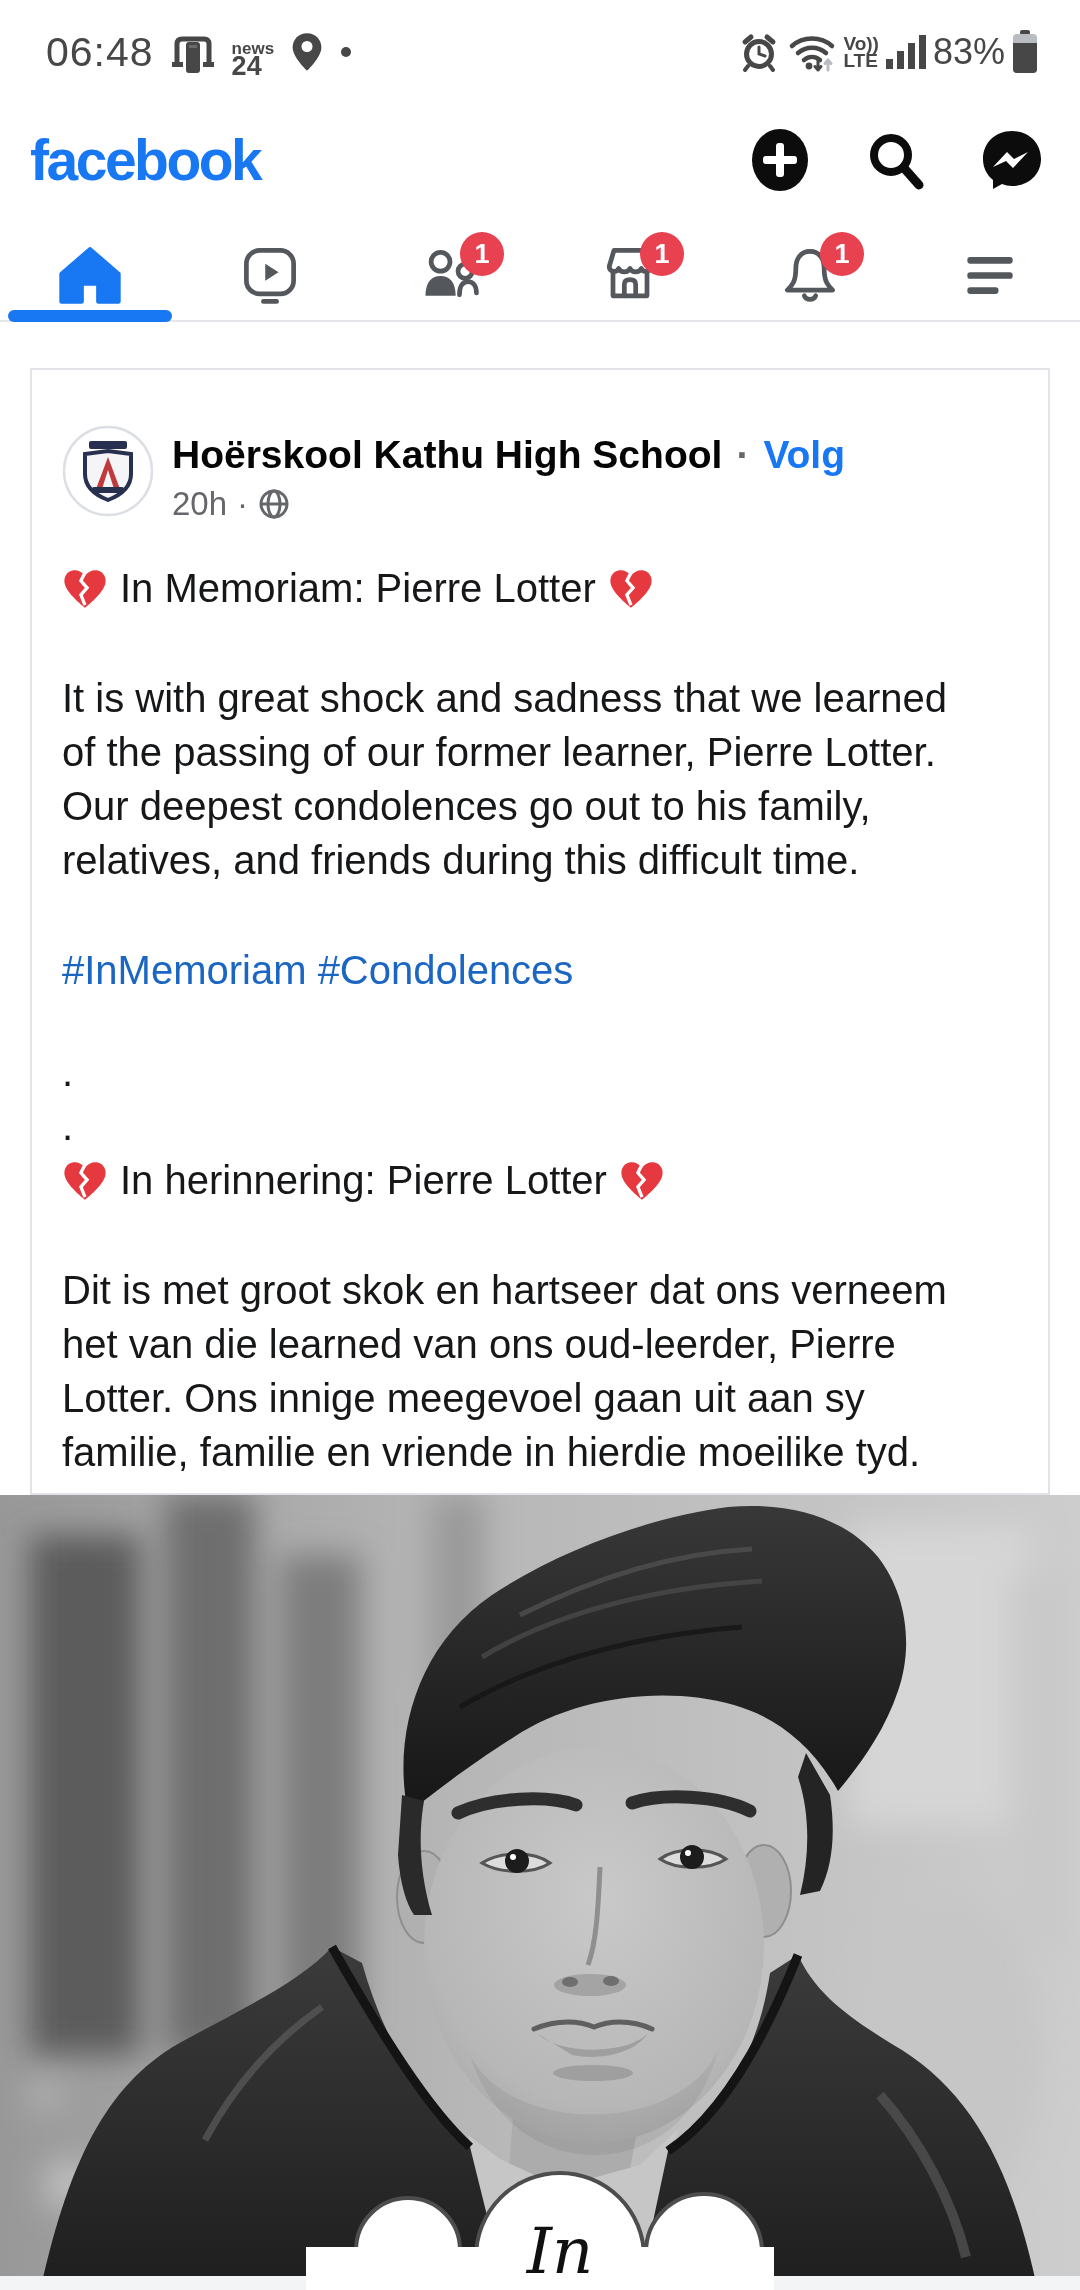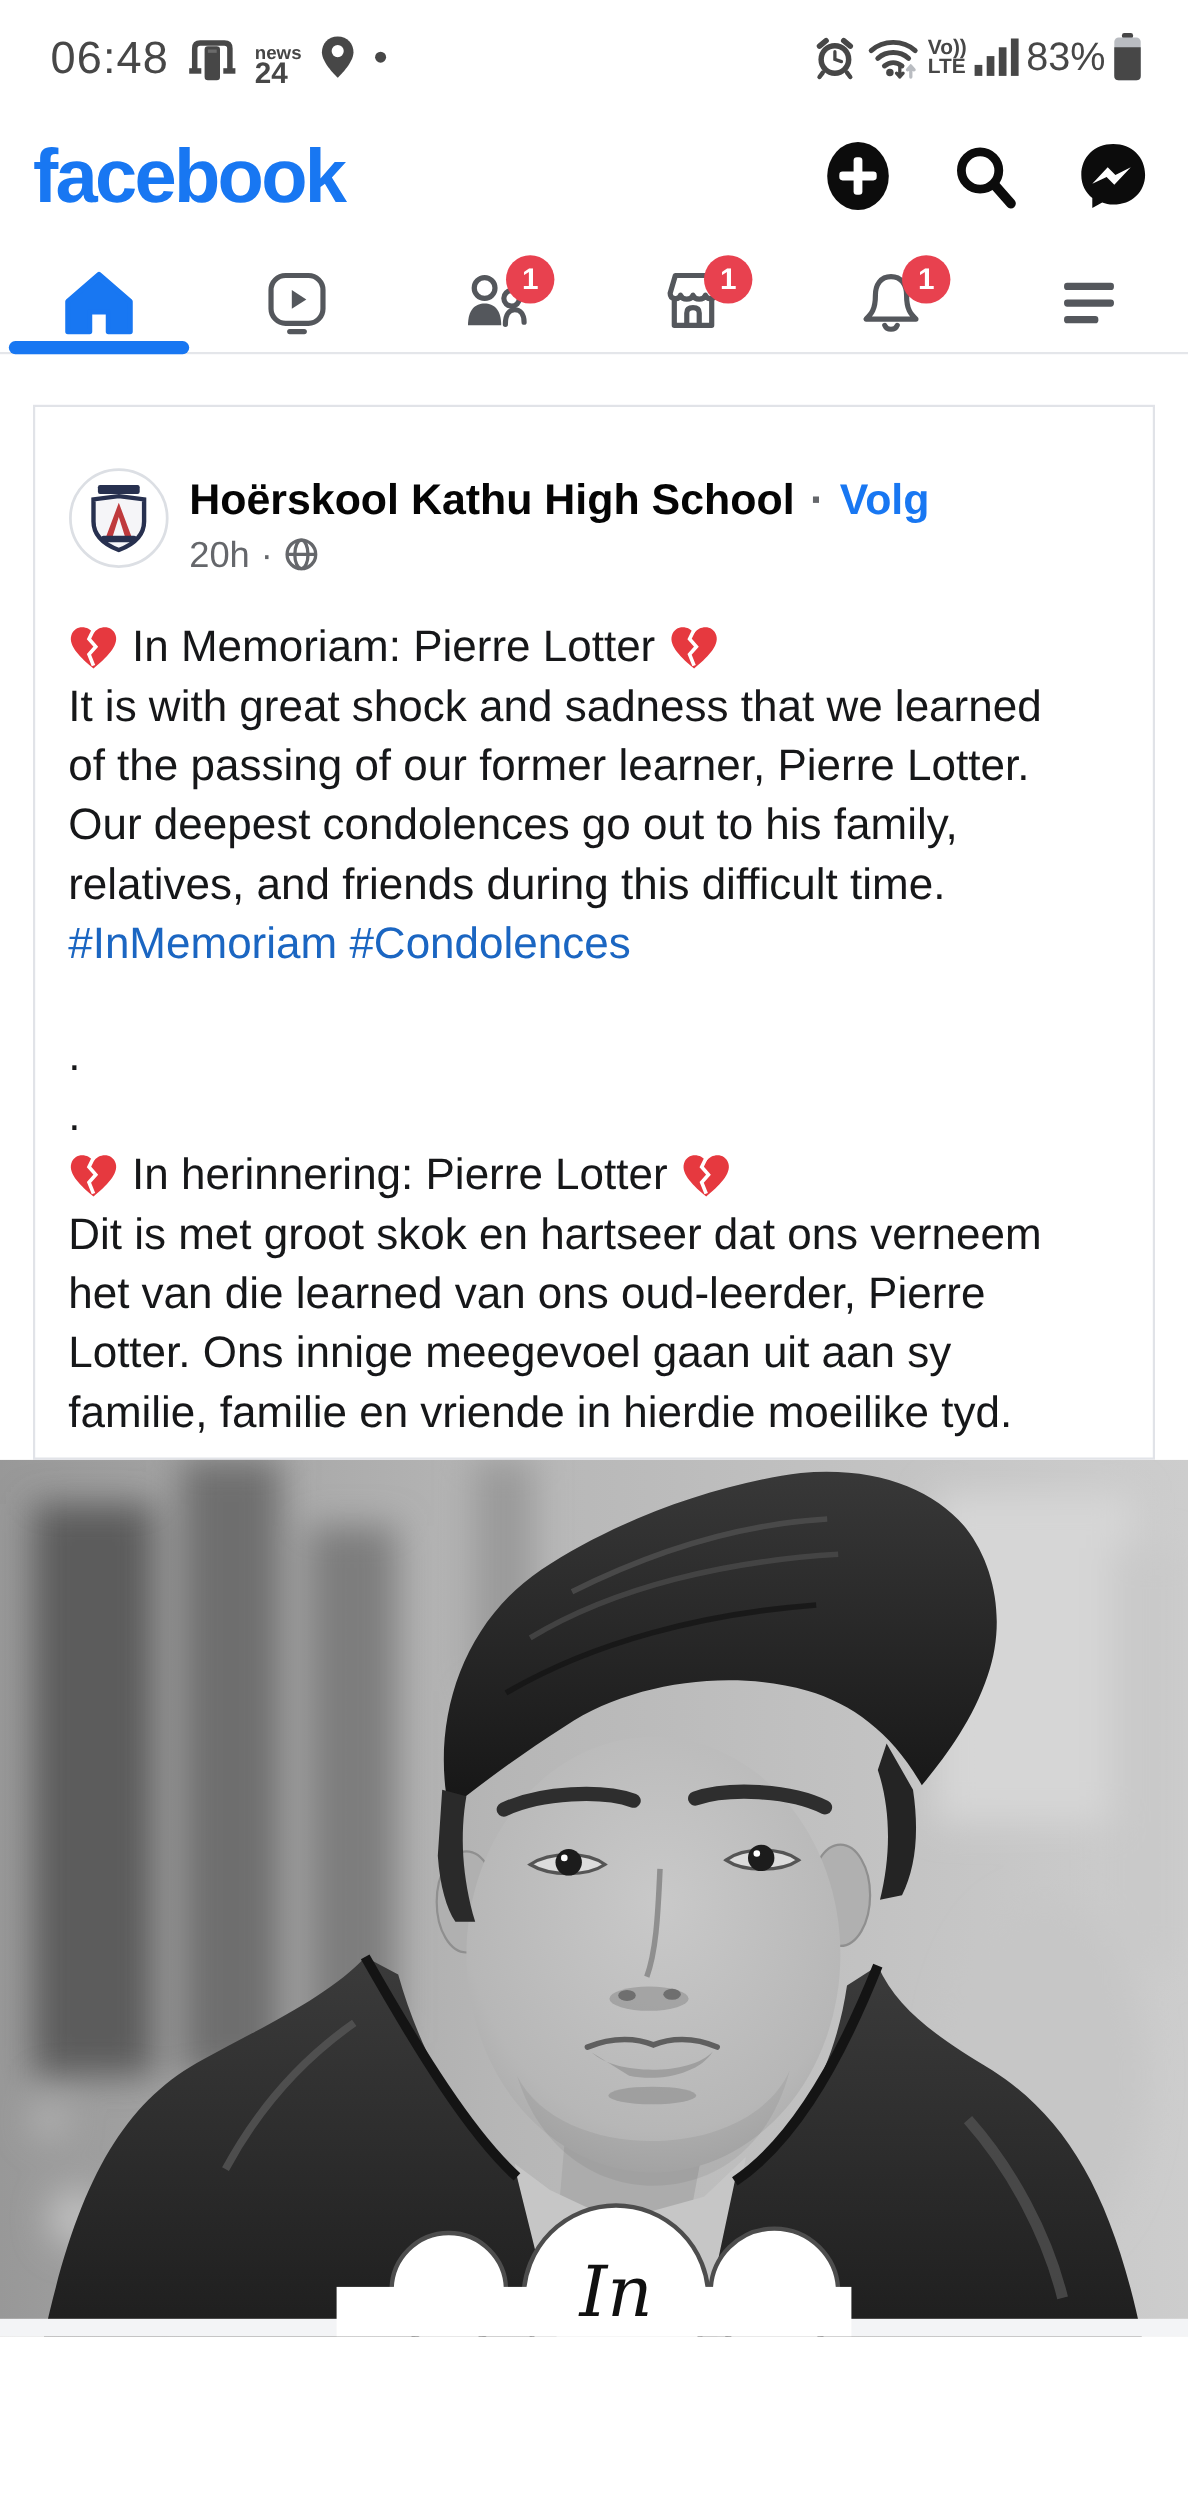--- a/index.html
+++ b/index.html
@@ -14,21 +14,21 @@
   .sb-pct { font-size:36px; }
   .news24 { line-height:0.8; text-align:left; color:#474747; font-weight:bold; }
   .news24 .t { font-size:17px; display:block;margin-top:16px; }
   .news24 .b { font-size:27px; display:block; }
   .volte { line-height:0.9; color:#474747; font-weight:bold; text-align:left; }
   .volte .t { font-size:19px; display:block; }
   .volte .b { font-size:19px; display:block; }
 
   
   .fbheader { height:140px; display:flex; align-items:center; padding:0 36px 0 30px; }
-  .fblogo { font-size:69px; font-weight:bold; color:#1877F2; letter-spacing:-2.5px; }
+  .fblogo { font-size:57px; font-weight:bold; color:#1877F2; letter-spacing:-2.5px; }
   .hdr-icons { margin-left:auto; display:flex; align-items:center; gap:52px; }
   .hicon { width:64px; height:64px; display:block; }
 
   
   .tabbar { height:92px; display:flex; position:relative; border-bottom:2px solid #e4e6ea; }
   .tab { flex:1; display:flex; align-items:center; justify-content:center; position:relative; }
   .tab svg { width:68px; height:68px; }
   .badge { position:absolute; top:2px; left:50%; margin-left:10px; min-width:44px; height:44px;
     background:#E8414F; border-radius:24px; color:#fff; font-size:27px; font-weight:bold;
     display:flex; align-items:center; justify-content:center; }
@@ -43,21 +43,21 @@
   .ph-lines { padding-top:8px; }
   .name-row { display:flex; align-items:baseline; gap:14px; font-size:39px; font-weight:bold; color:#050505; }
   .name-dot { color:#65676B; font-weight:bold; }
   .follow { color:#1877F2; }
   .meta-row { margin-top:8px; display:flex; align-items:center; gap:10px; font-size:33px; color:#65676B; }
   .globe { width:32px; height:32px; }
 
   .body-text { color:#161719; font-size:40px; line-height:54px; }
   .t-title { margin-top:38px; display:flex; align-items:center; gap:12px; }
   .heart { width:46px; height:43px; flex:0 0 46px; }
-  .mt { }
+  .mt { margin-top:56px; }
   .mt2 { margin-top:48px; }
   .hashtags a, .hashline { color:#1b66c2; text-decoration:none; display:block; }
 
   
   .photo { display:block; width:1080px; height:797px; }
 </style>
 </head>
 <body>
 
 <div class="statusbar">

